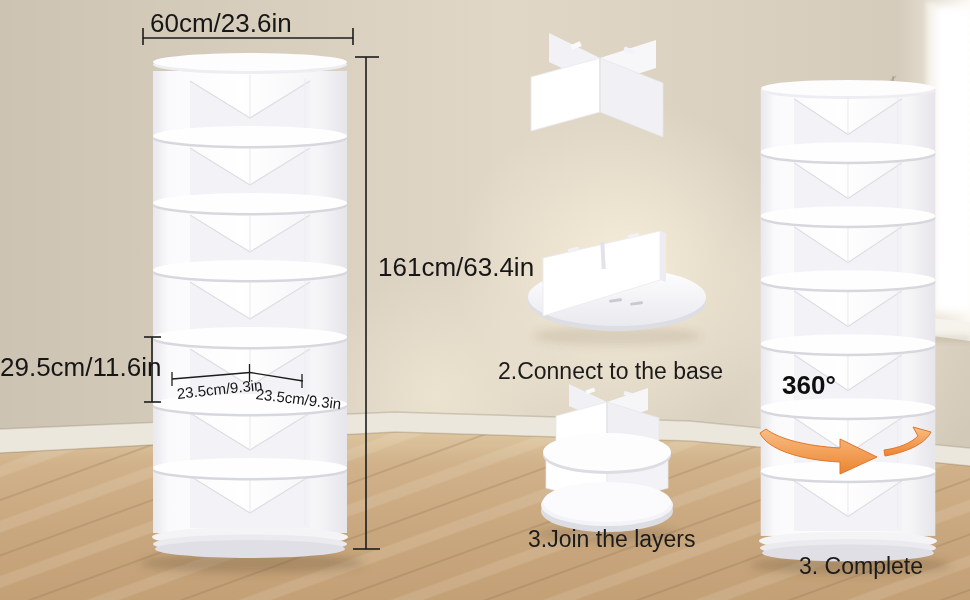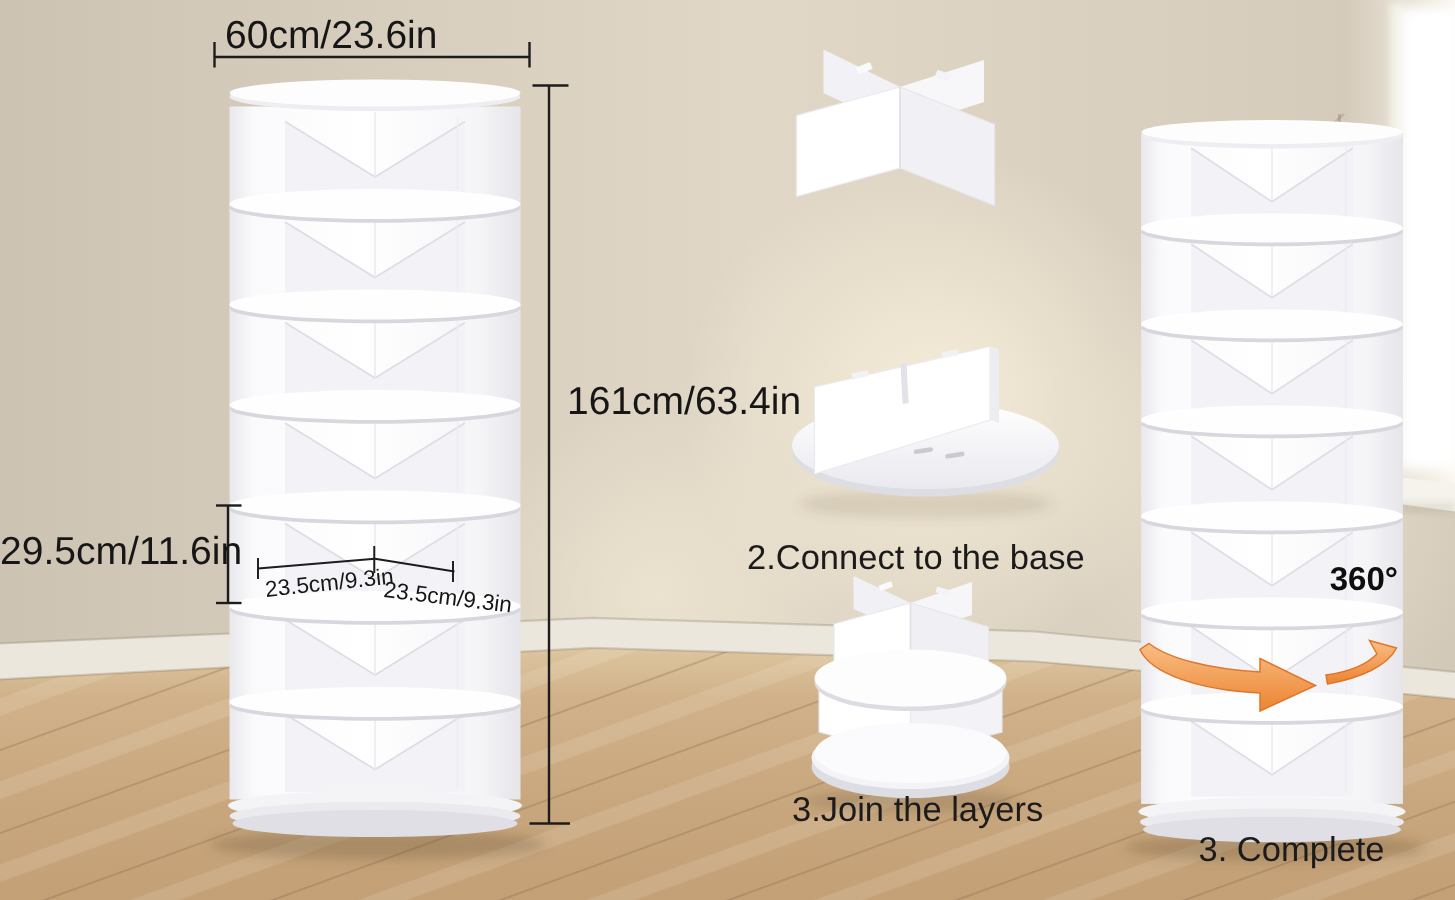--- a/index.html
+++ b/index.html
@@ -10,22 +10,22 @@
   }
   .scene svg{position:absolute;left:0;top:0;}
   .lbl{
     position:absolute;color:#161616;white-space:nowrap;
     font-family:"Liberation Sans", sans-serif;
   }
   .dim{font-size:26px;font-weight:500;letter-spacing:0px;text-align:center;}
   .dim-small{font-size:15px;font-weight:500;}
   .step{font-size:23px;font-weight:400;color:#1b1b1b;}
   .rotate-feature{
-    left:782px;top:371px;width:150px;text-align:right;
-    font-size:22px;font-weight:700;line-height:29px;color:#0e0e0e;
+    left:782px;top:371px;width:150px;text-align:left;
+    font-size:26px;font-weight:700;line-height:29px;color:#0e0e0e;
   }
   .w-label{left:150px;top:8px;width:204px;text-align:left;}
   .h-label{left:378px;top:252px;}
   .t-label{left:0px;top:352px;width:172px;text-align:left;}
   .dl-label{left:176px;top:385px;transform:rotate(-6deg);transform-origin:left top;}
   .dr-label{left:257px;top:385px;transform:rotate(7deg);transform-origin:left top;}
   .s1-label{left:526px;top:174px;}
   .s2-label{left:498px;top:358px;}
   .s3-label{left:528px;top:526px;}
   .s4-label{left:799px;top:553px;}

